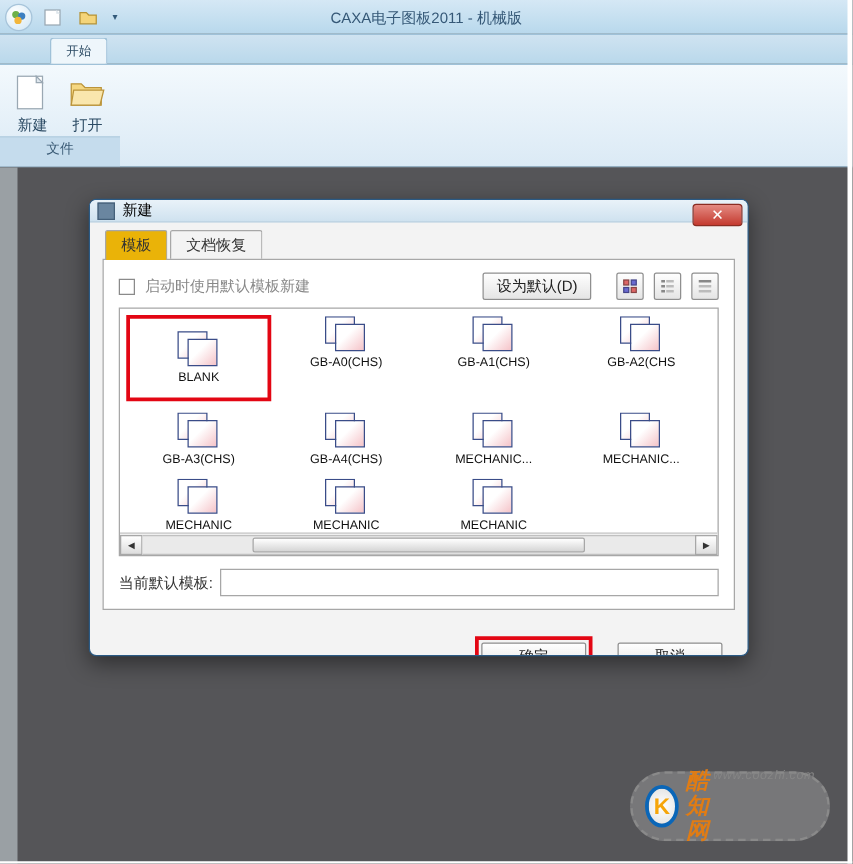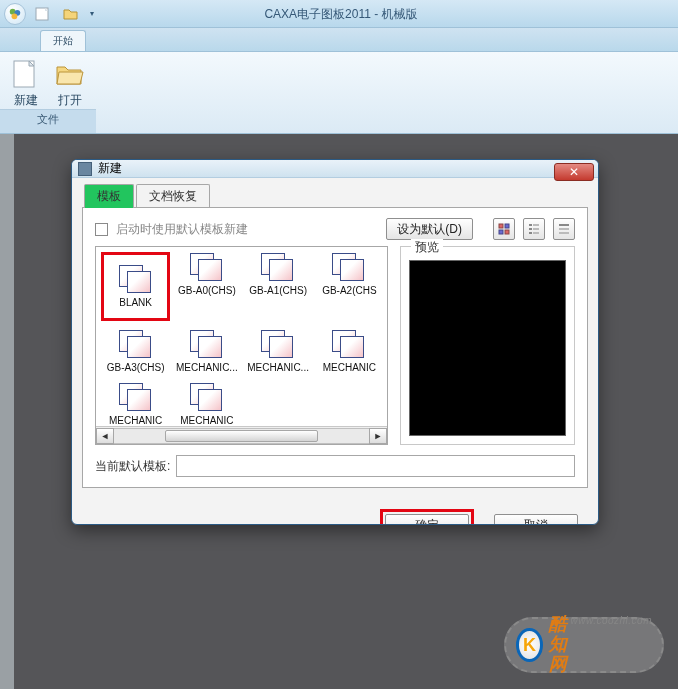--- a/index.html
+++ b/index.html
@@ -31,21 +31,21 @@
 
   
   .dialog { position:absolute; top:159px; left:71px; width:528px; height:366px; background:#f3f3f3; border:1px solid #2b5a84; border-radius:6px; box-shadow:0 6px 18px rgba(0,0,0,0.45); display:flex; flex-direction:column; overflow:hidden;}
   .dlg-title { height:28px; background:linear-gradient(#e9f2f9,#cfe2ef); display:flex; align-items:center; padding:0 6px; border-bottom:1px solid #b3cde0; position:relative;}
   .dlg-title-icon{width:14px;height:14px;background:#6a86a0;border:1px solid #45607a;margin-right:6px;}
   .dlg-close{ position:absolute; right:4px; top:3px; width:40px; height:18px; border-radius:3px; background:linear-gradient(#e48a82,#c43a2f); border:1px solid #8a2c22; color:#fff; display:flex; align-items:center; justify-content:center; font-size:12px;}
   .dlg-body { flex:1; padding:6px 10px 10px; display:flex; flex-direction:column; }
 
   .dlg-tabs{display:flex;gap:2px;margin-left:2px;}
   .dlg-tab{padding:3px 12px;border:1px solid #a7a7a7;border-bottom:none;border-radius:2px 2px 0 0;background:#f3f3f3;color:#333;}
-  .dlg-tab.active{background:#22c55e;position:relative;z-index:2;}
+  .dlg-tab.active{background:#eab308;position:relative;z-index:2;}
   .dlg-tab-area{border:1px solid #a7a7a7;flex:1;background:#fff;position:relative;top:-1px;padding:10px 12px;display:flex;flex-direction:column;}
   
   .top-row{display:flex;align-items:center;gap:8px;margin-bottom:6px;}
   .cbx{width:13px;height:13px;border:1px solid #8a8a8a;background:#fff;}
   .top-row span{color:#888;}
   .btn { display:inline-flex; align-items:center; justify-content:center; height:22px; padding:0 10px; background:linear-gradient(#fefefe,#e5e5e5); border:1px solid #8f8f8f; border-radius:2px; font-size:12px; color:#222;}
   .btn2 { width:22px; padding:0; }
   
   .mid-row{display:flex;gap:12px;flex:1;min-height:0;}
   .tmpl-panel{flex:1;border:1px solid #a7a7a7;background:#fff;display:flex;flex-direction:column;}
@@ -234,20 +234,27 @@
                       <div class="s1"></div>
                       <div class="s2"></div>
                     </div>
                     <span>GB-A3(CHS)</span>
                   </div>
                   <div class="tmpl-item">
                     <div class="ico">
                       <div class="s1"></div>
                       <div class="s2"></div>
                     </div>
+                    <span>GB-A4(CHS)</span>
+                  </div>
+                  <div class="tmpl-item">
+                    <div class="ico">
+                      <div class="s1"></div>
+                      <div class="s2"></div>
+                    </div>
                     <span>MECHANIC...</span>
                   </div>
                   <div class="tmpl-item">
                     <div class="ico">
                       <div class="s1"></div>
                       <div class="s2"></div>
                     </div>
                     <span>MECHANIC...</span>
                   </div>
                   <div class="tmpl-item">
@@ -275,26 +282,20 @@
             </div>
             <div class="tmpl-hscroll">
               <div class="ar">◄</div>
               <div class="track">
                   <div class="thumb"></div>
                 </div>
               <div class="ar">►</div>
             </div>
           </div>
 
-          <div class="right-col">
-            <div class="fieldset">
-              <div class="legend">预览</div>
-              <div class="preview-box"></div>
-            </div>
-          </div>
         </div>
 
         <div class="cur-row">
           <span class="txt">当前默认模板:</span>
           <div class="inp"></div>
         </div>
 
       </div>
     </div>
     <div class="dlg-footer">

